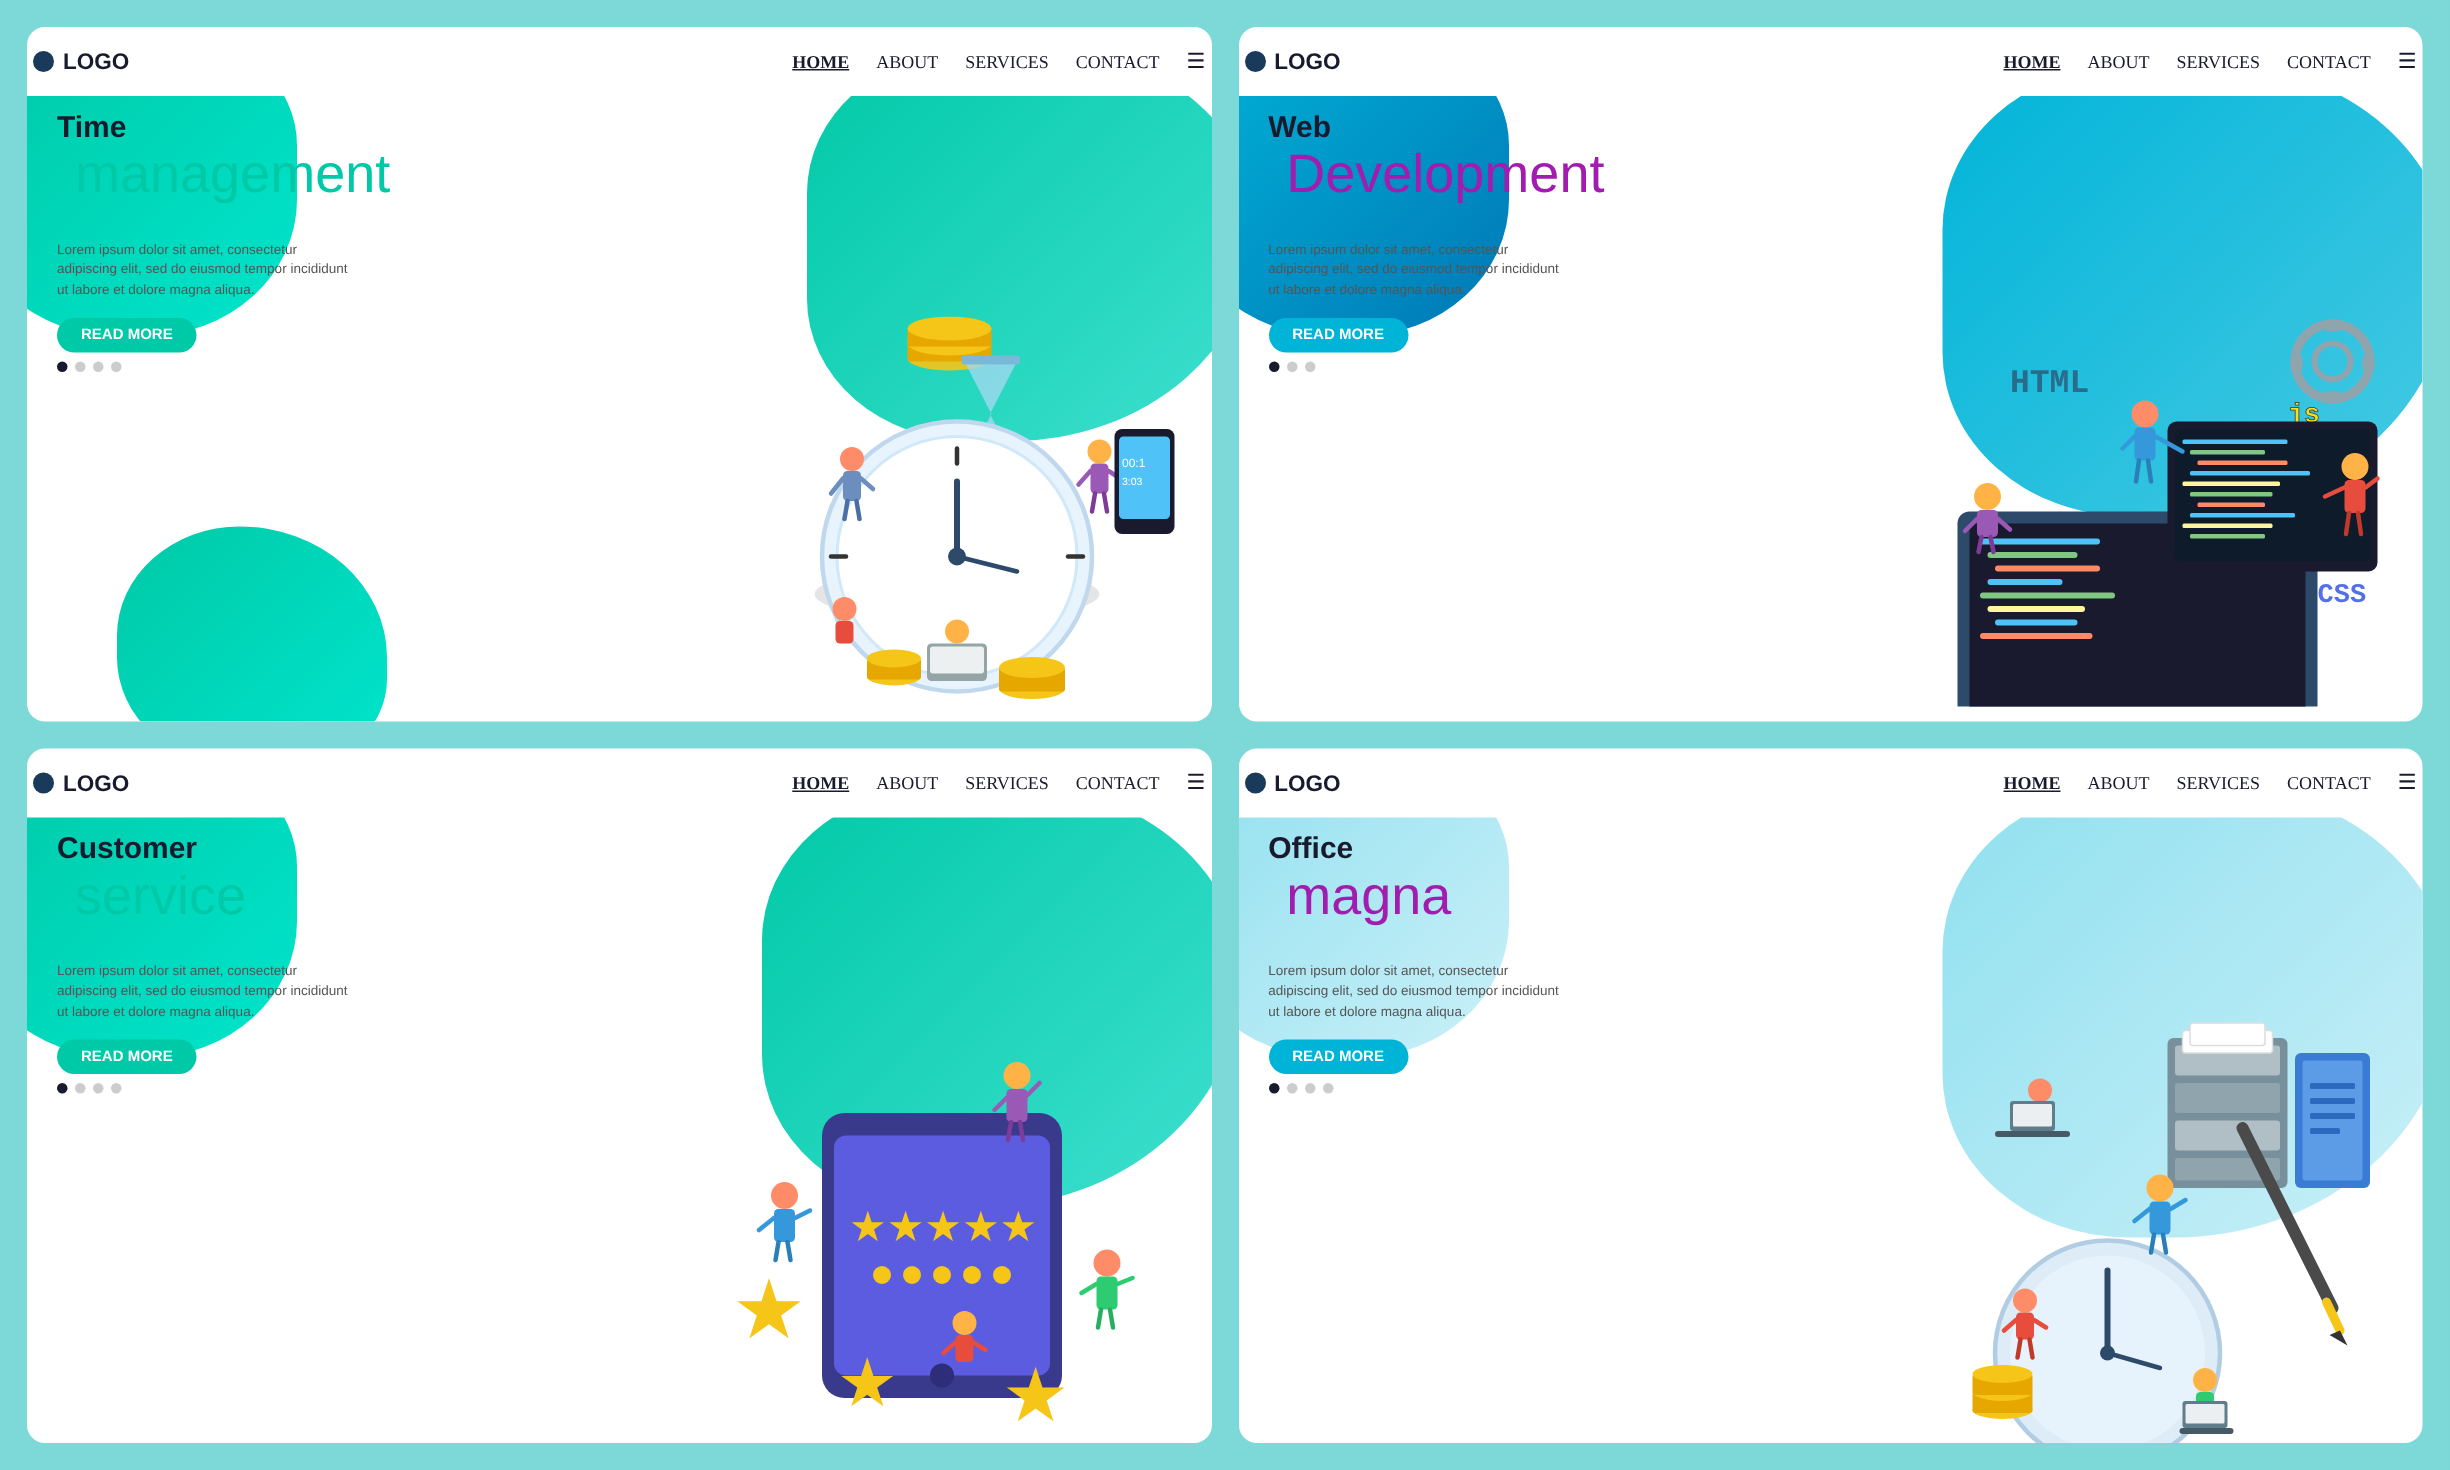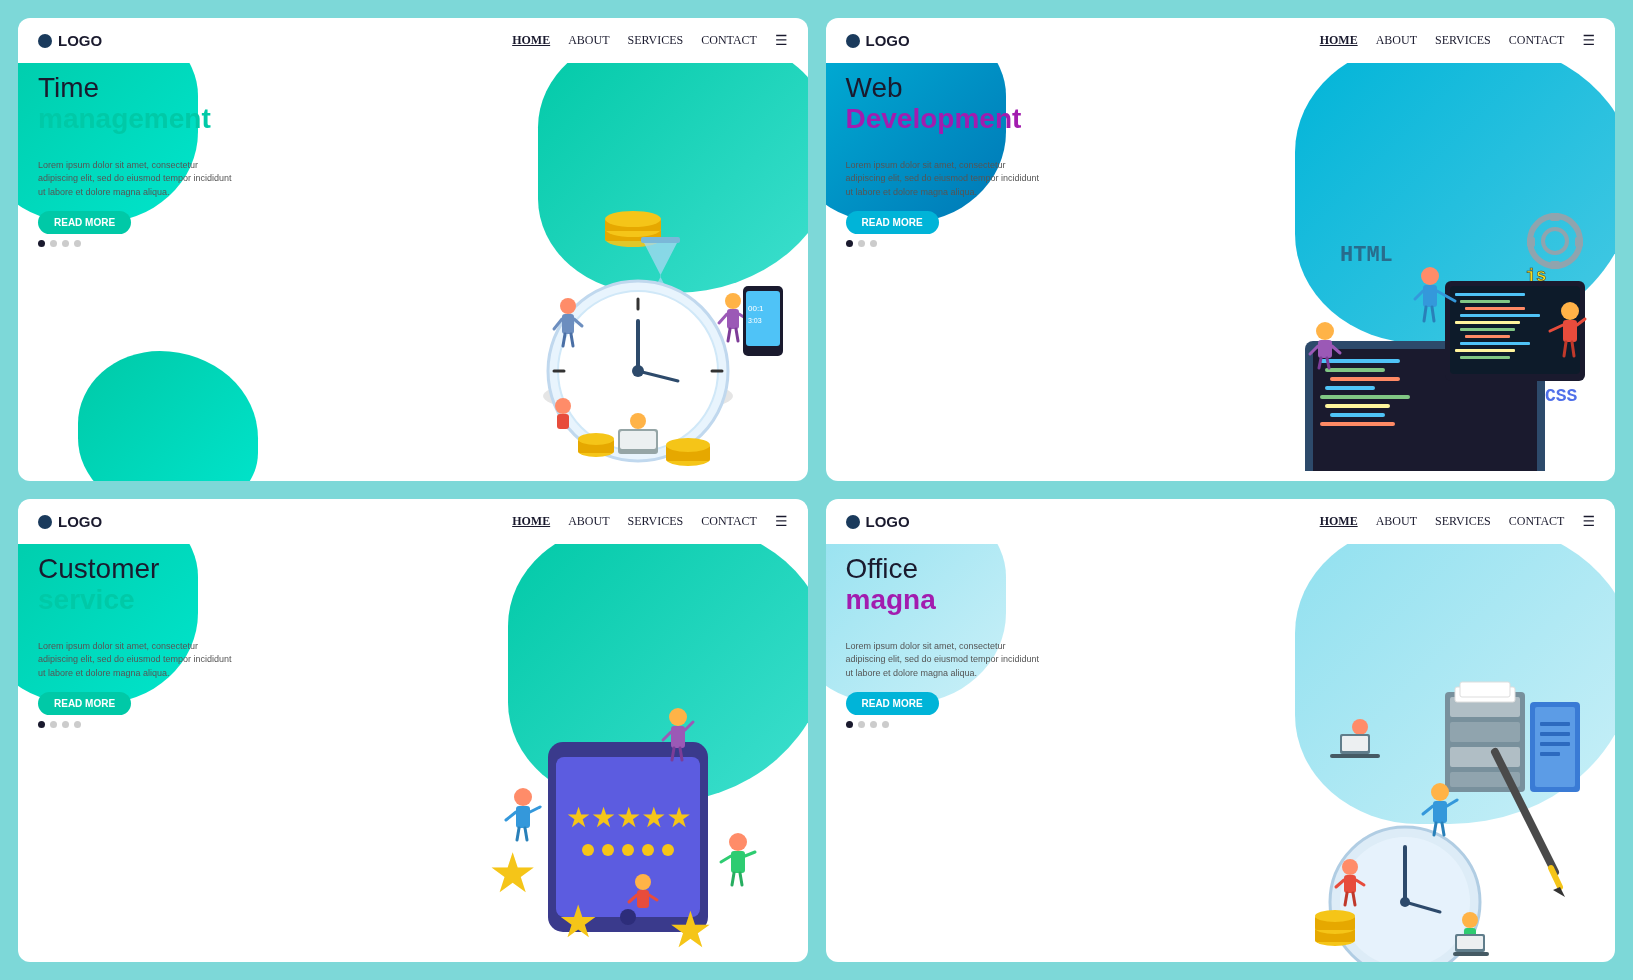--- a/index.html
+++ b/index.html
@@ -21,21 +21,21 @@
       overflow: hidden;
       position: relative;
       display: flex;
       flex-direction: column;
     }
 
     
     .nav {
       display: flex;
       align-items: center;
-      padding: 14px 20px;
+      padding: 14px 4px;
       position: relative;
       z-index: 10;
       flex-shrink: 0;
     }
     .logo-area {
       display: flex;
       align-items: center;
       gap: 6px;
       font-weight: bold;
       font-size: 15px;
@@ -147,31 +147,32 @@
 
     
     .card-content {
       position: absolute;
       left: 20px;
       top: 10px;
       z-index: 5;
       max-width: 280px;
     }
     .card-title-line1 {
-      font-size: 28px;
-      font-weight: 400;
+      font-size: 20px;
+      font-weight: 700;
       color: #1a1a2e;
       line-height: 1.1;
     }
     .card-title-line2 {
-      font-size: 28px;
-      font-weight: 700;
+      font-size: 36px;
+      font-weight: 400;
       color: #00c9a7;
       line-height: 1.1;
       margin-bottom: 10px;
+      margin-left: 12px;
     }
     .card-title-line2.blue { color: #a21caf; }
 
     .card-desc {
       font-size: 9px;
       color: #555;
       line-height: 1.5;
       margin-bottom: 12px;
       max-width: 200px;
       margin-top: 24px;

